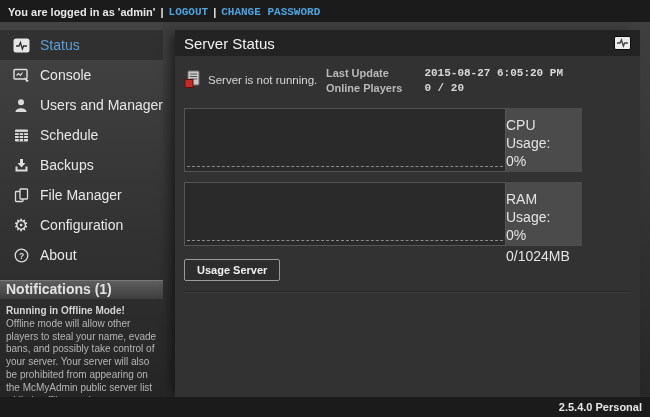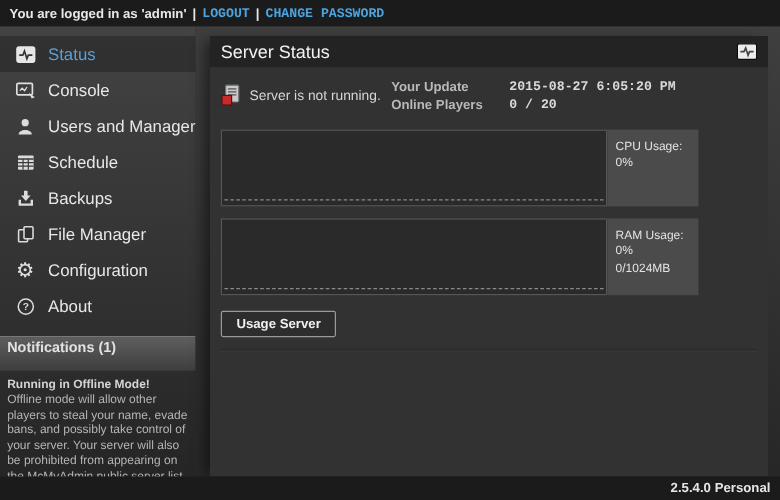--- a/index.html
+++ b/index.html
@@ -49,25 +49,25 @@
   }
   .menu-item .mi-label { margin-left: 10px; }
   .menu-item.active {
     background: rgba(0,0,0,0.25);
     color: #5b9fd8;
   }
   .gear-glyph { font-size: 17px; line-height: 17px; color: #e0e0e0; }
 
   .notifications { margin-top: 10px; display: flex; flex-direction: column; flex: 1; }
   .notif-header {
-    height: 29px; line-height: 16px;
+    height: 19px; line-height: 16px;
     background: linear-gradient(#5e5e5e, #3e3e3e);
     border-top: 1px solid #787878;
     padding: 0 6px;
-    font-size: 12px; font-weight: bold; color: #e2e2e2;
+    font-size: 14px; font-weight: bold; color: #e2e2e2;
   }
   .notif-body {
     flex: 1; padding: 6px 6px;
     font-size: 10px; line-height: 1.28; color: #b5b5b5;
   }
   .notif-title { font-weight: bold; color: #d4d4d4; }
 
   
   .mainarea {
     position: absolute; top: 22px; bottom: 20px; left: 163px; right: 0;
@@ -106,22 +106,22 @@
     border: 1px solid #565656;
     position: relative;
   }
   .graph .baseline {
     position: absolute; left: 2px; right: 2px; bottom: 4px;
     border-top: 1px dashed #8a8a8a;
   }
   .usage-box {
     width: 76px; flex: none;
     background: #4b4b4b;
-    padding: 8px 7px;
-    font-size: 10px; line-height: 1.3; color: #e3e3e3;
+    padding: 8px 0;
+    font-size: 14px; line-height: 1.3; color: #e3e3e3;
   }
   .usage-detail { margin-top: 2px; }
 
   .start-btn {
     display: inline-block;
     margin: 3px 0 0 0;
     background: #2d2d2d;
     border: 1px solid #9a9a9a;
     border-radius: 2px;
     color: #f0f0f0;
@@ -263,21 +263,21 @@
                   <line x1="6" y1="9" x2="13" y2="9" stroke="#555" stroke-width="1"></line>
                   <rect x="1" y="9.5" width="8" height="8" fill="#c62b2b" stroke="#5e0f0f"></rect>
                 </svg>
             </span>
             <span class="state-text">Server is not running.</span>
           </div>
 
           <table class="info-table">
             <tbody>
                 <tr>
-              <td class="info-label">Your Update</td>
+              <td class="info-label">Last Update</td>
               <td class="info-value">2015-08-27 6:05:20 PM</td>
             </tr>
             <tr>
               <td class="info-label">Online Players</td>
               <td class="info-value">0 / 20</td>
             </tr>
           </tbody>
             </table>
         </div>
 

